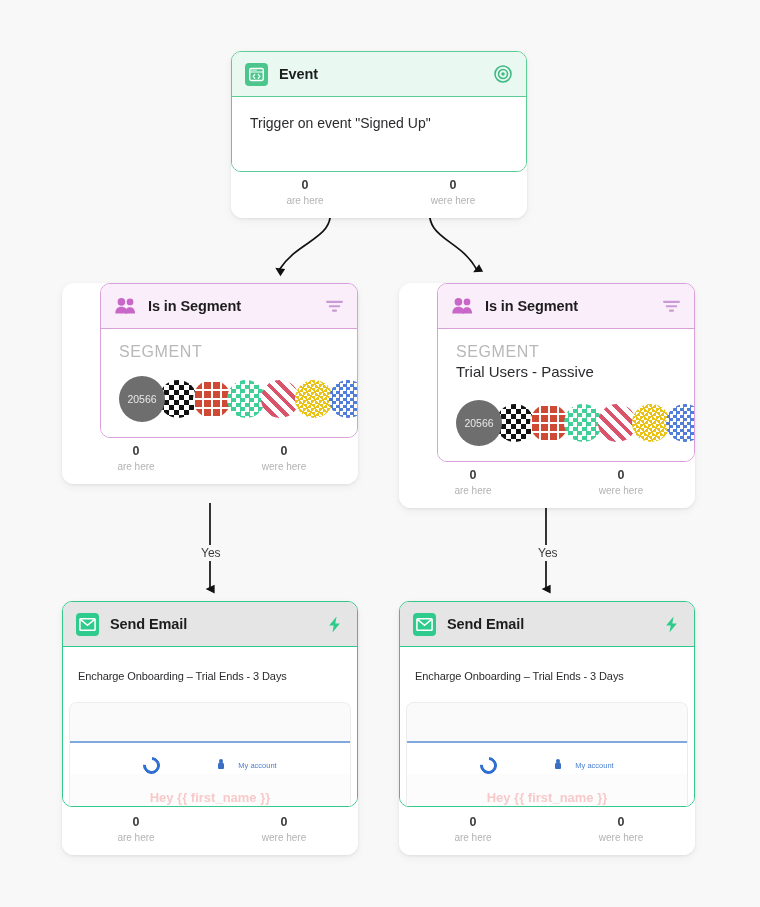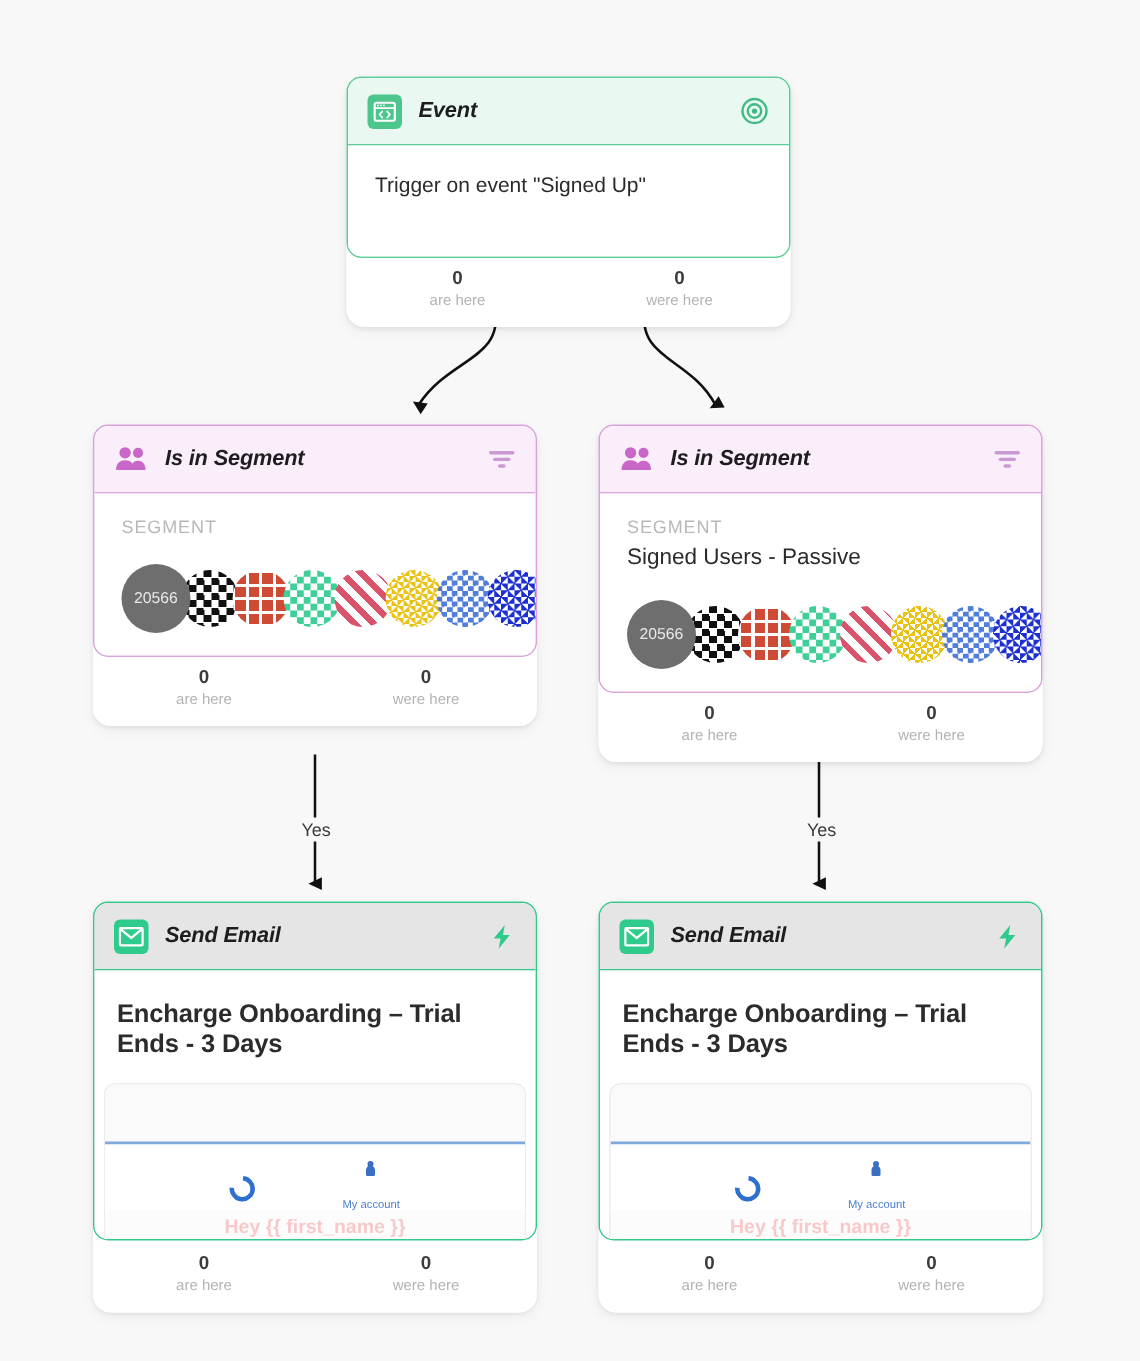--- a/index.html
+++ b/index.html
@@ -41,21 +41,20 @@
     padding: 0 12px 0 13px;
     gap: 11px;
     border-bottom: 1.5px solid #cfcfcf;
   }
   .node-title {
     font-size: 14.5px;
     font-weight: bold;
     color: #1d1d1f;
     letter-spacing: -0.1px;
     flex: 1;
-    font-style: italic;
   }
   .hdr-icon {
     width: 23px; height: 23px;
     border-radius: 4px;
     display: flex; align-items: center; justify-content: center;
     flex-shrink: 0;
   }
   .hdr-action {
     width: 22px; height: 22px;
     display: flex; align-items: center; justify-content: center;
@@ -88,29 +87,29 @@
   #node-event .node-card { border-color: #5ccd96; }
   #node-event .node-header {
     background: #e9f8f1;
     border-bottom-color: #5ccd96;
   }
   #node-event .node-body { height: 74px; }
   .event-text { font-size: 14px; color: #2b2b2e; line-height: 20px; }
   .ico-browser { background: #4cc68c; }
 
   
-  .node-segment .node-card { border-color: #d9a0d9; }
+  .node-segment .node-card { border-color: #d9a0d9; margin-left: 38px; }
   .node-segment .node-header {
     background: #faeefa;
     border-bottom-color: #d9a0d9;
   }
   #node-seg-left  { left: 62px;  top: 283px; }
   #node-seg-right { left: 399px; top: 283px; }
   .seg-label {
-    font-size: 12px; color: #b8b8b8; letter-spacing: .6px;
+    font-size: 16px; color: #b8b8b8; letter-spacing: .6px;
     text-transform: uppercase; line-height: 13px;
   }
   .seg-name {
     font-size: 15px; color: #2b2b2e; margin-top: 3px; line-height: 21px;
   }
   .avatars {
     margin-top: 18px;
     display: flex; align-items: center; height: 45px;
     position: relative;
   }
@@ -134,24 +133,23 @@
   .node-email .node-card { border-color: #34c98a; }
   .node-email .node-header {
     background: #e5e5e5;
     border-bottom-color: #34c98a;
     justify-content: flex-end;
   }
   #node-mail-left  { left: 62px;  top: 601px; }
   #node-mail-right { left: 399px; top: 601px; }
   .node-email .node-body { padding: 0; }
   .mail-subject {
-    font-size: 17px; color: #2b2b2e;
+    font-size: 11px; color: #2b2b2e;
     padding: 19px 15px 16px; line-height: 20px;
     letter-spacing: -.1px;
-    font-weight: bold;
   }
   .mail-preview {
     margin: 0 6px;
     height: 104px;
     border: 1px solid #ececec;
     border-bottom: none;
     border-radius: 8px 8px 0 0;
     background: #fcfcfd;
     overflow: hidden;
     position: relative;
@@ -164,21 +162,21 @@
   }
   .mp-logo {
     width: 17px; height: 17px;
     border: 3px solid #2f6fd0;
     border-radius: 50%;
     border-top-color: transparent;
     transform: rotate(-40deg);
   }
   .mp-account {
     display: flex; align-items: center; gap: 14px;
-    color: #4a7fcf; font-size: 7.5px; flex-direction: column;
+    color: #4a7fcf; font-size: 7.5px;
   }
   .mp-person {
     width: 6px; height: 7px; background: #3a6fc4;
     border-radius: 3px 3px 1px 1px; position: relative;
   }
   .mp-person::before {
     content:''; position:absolute; top:-3px; left:1px;
     width:4px; height:4px; border-radius:50%; background:#3a6fc4;
   }
   .mp-cut {
@@ -325,21 +323,21 @@
         <span class="hdr-action">
           <svg width="19" height="17" viewBox="0 0 22 20">
             <rect x="1" y="3.2" width="20" height="2.6" rx="1.3" fill="#c99ad4"></rect>
             <rect x="4.2" y="8.4" width="13.6" height="2.6" rx="1.3" fill="#c99ad4"></rect>
             <rect x="8" y="13.6" width="6" height="2.6" rx="1.3" fill="#c99ad4"></rect>
           </svg>
         </span>
       </div>
       <div class="node-body">
         <div class="seg-label">SEGMENT</div>
-        <div class="seg-name">Signed Users - Passive</div>
+        <div class="seg-name">Trial Users - Passive</div>
         <div class="avatars">
           <div class="av count">20566</div>
           <div class="av" style="background:repeating-conic-gradient(#111 0 25%, #fff 0 50%) 0 0/10px 10px;"></div>
           <div class="av" style="background:#cf4a35;background-image:repeating-linear-gradient(0deg,#fff 0 2px,transparent 2px 9px),repeating-linear-gradient(90deg,#fff 0 2px,transparent 2px 9px);"></div>
           <div class="av" style="background:#fff;background-image:repeating-conic-gradient(#3fcf97 0 25%, #fff 0 50%);background-size:9px 9px;"></div>
           <div class="av" style="background:#fff;background-image:repeating-linear-gradient(45deg,#d9536a 0 4px,#fff 4px 9px),repeating-linear-gradient(-45deg,#d9536a 0 4px,transparent 4px 9px);"></div>
           <div class="av" style="background:#e8c315;background-image:repeating-conic-gradient(#fff 0 12%, transparent 0 25%);background-size:8px 8px;"></div>
           <div class="av" style="background:#fff;background-image:repeating-conic-gradient(#3f6fd8 0 25%, #fff 0 50%);background-size:7px 7px;opacity:.9;"></div>
           <div class="av" style="background:#1c2fd1;background-image:repeating-conic-gradient(#fff 0 12%, transparent 0 25%);background-size:9px 9px;"></div>
 

